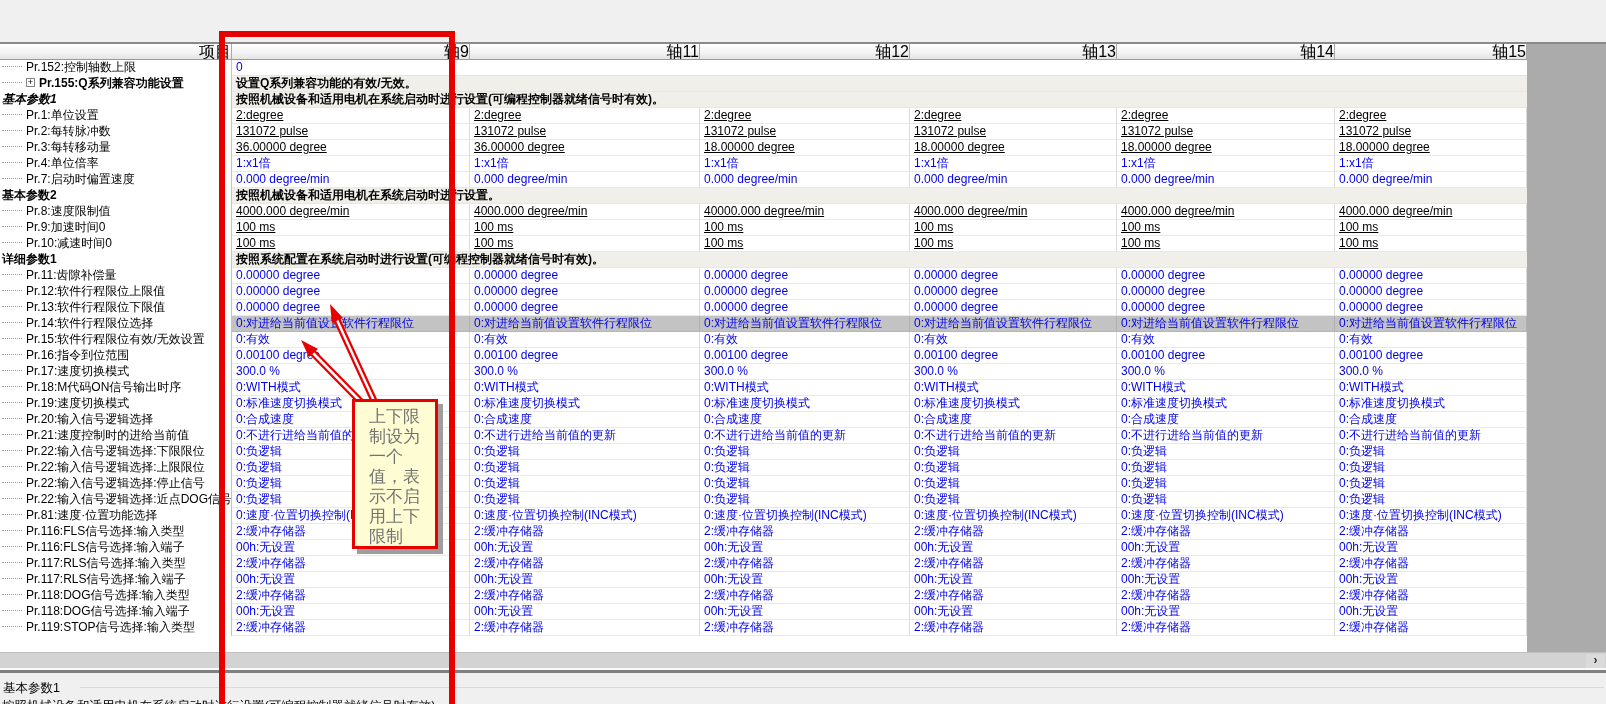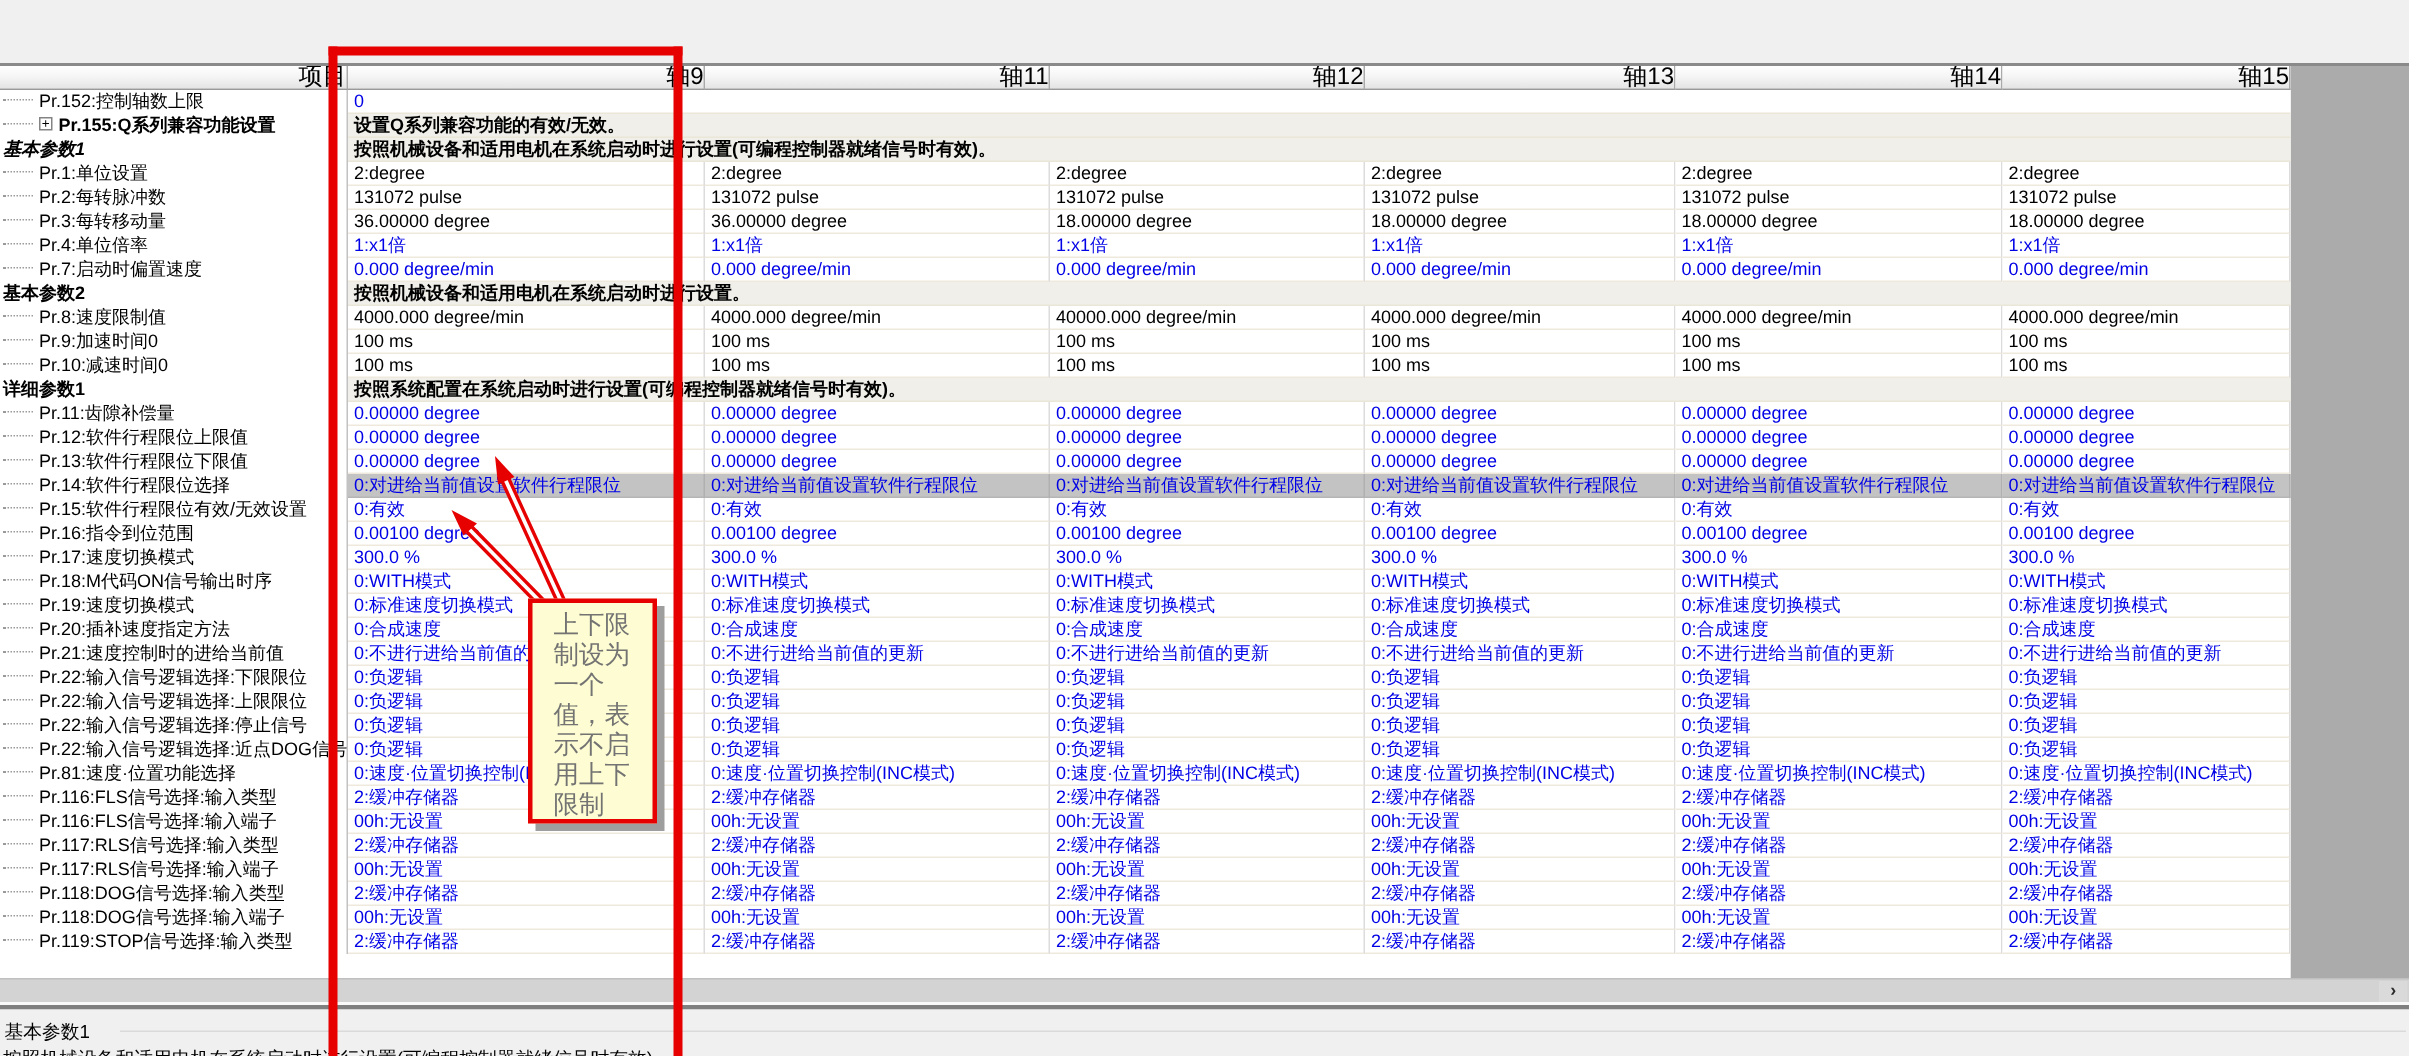--- a/index.html
+++ b/index.html
@@ -41,21 +41,21 @@
   .group-label { font-weight:bold; }
   .group-italic { font-style:italic; }
   .cell-span { flex:1; height:16px; border-bottom:1px solid #eae6d8; font-size:12px;
     line-height:15px; white-space:nowrap; overflow:hidden; padding-left:4px; }
   .span-desc { background:#f0efe9; color:#000; font-weight:bold; }
   .span-value { background:#fff; color:#0000e6; }
   .cell-val { height:16px; border-right:1px solid #dcdcdc; border-bottom:1px solid #eee9dc;
     font-size:12px; line-height:15px; white-space:nowrap; overflow:hidden;
     padding-left:4px; background:#fff; }
   .c-blue { color:#0000e6; }
-  .c-black { color:#000; }
+  .c-black { color:#000;text-decoration:underline; }
   .g-row.hl .cell-val { background:#c3c3c3; border-bottom-color:#b5b5b5; border-right-color:#b0b0b0; }
 
   
   #hscroll { position:absolute; left:0; top:652px; width:1606px; height:16px;
     background:#d3d3d3; border-top:1px solid #c0c0c0; }
   #hscroll-btn { position:absolute; right:1px; top:1px; width:19px; height:14px;
     background:#dadada; color:#2a2a2a; font-size:12px; font-weight:bold;
     text-align:center; line-height:13px; }
 
   
@@ -265,21 +265,21 @@
         <div class="g-row">
           <div class="cell-item"><span class="dots"></span><span class="item-label">Pr.19:速度切换模式</span></div>
           <div class="cell-val c-blue" style="width: 238px;">0:标准速度切换模式</div>
           <div class="cell-val c-blue" style="width: 230px;">0:标准速度切换模式</div>
           <div class="cell-val c-blue" style="width: 210px;">0:标准速度切换模式</div>
           <div class="cell-val c-blue" style="width: 207px;">0:标准速度切换模式</div>
           <div class="cell-val c-blue" style="width: 218px;">0:标准速度切换模式</div>
           <div class="cell-val c-blue" style="width: 192px;">0:标准速度切换模式</div>
         </div>
         <div class="g-row">
-          <div class="cell-item"><span class="dots"></span><span class="item-label">Pr.20:插补速度指定方法</span></div>
+          <div class="cell-item"><span class="dots"></span><span class="item-label">Pr.20:输入信号逻辑选择</span></div>
           <div class="cell-val c-blue" style="width: 238px;">0:合成速度</div>
           <div class="cell-val c-blue" style="width: 230px;">0:合成速度</div>
           <div class="cell-val c-blue" style="width: 210px;">0:合成速度</div>
           <div class="cell-val c-blue" style="width: 207px;">0:合成速度</div>
           <div class="cell-val c-blue" style="width: 218px;">0:合成速度</div>
           <div class="cell-val c-blue" style="width: 192px;">0:合成速度</div>
         </div>
         <div class="g-row">
           <div class="cell-item"><span class="dots"></span><span class="item-label">Pr.21:速度控制时的进给当前值</span></div>
           <div class="cell-val c-blue" style="width: 238px;">0:不进行进给当前值的更新</div>

